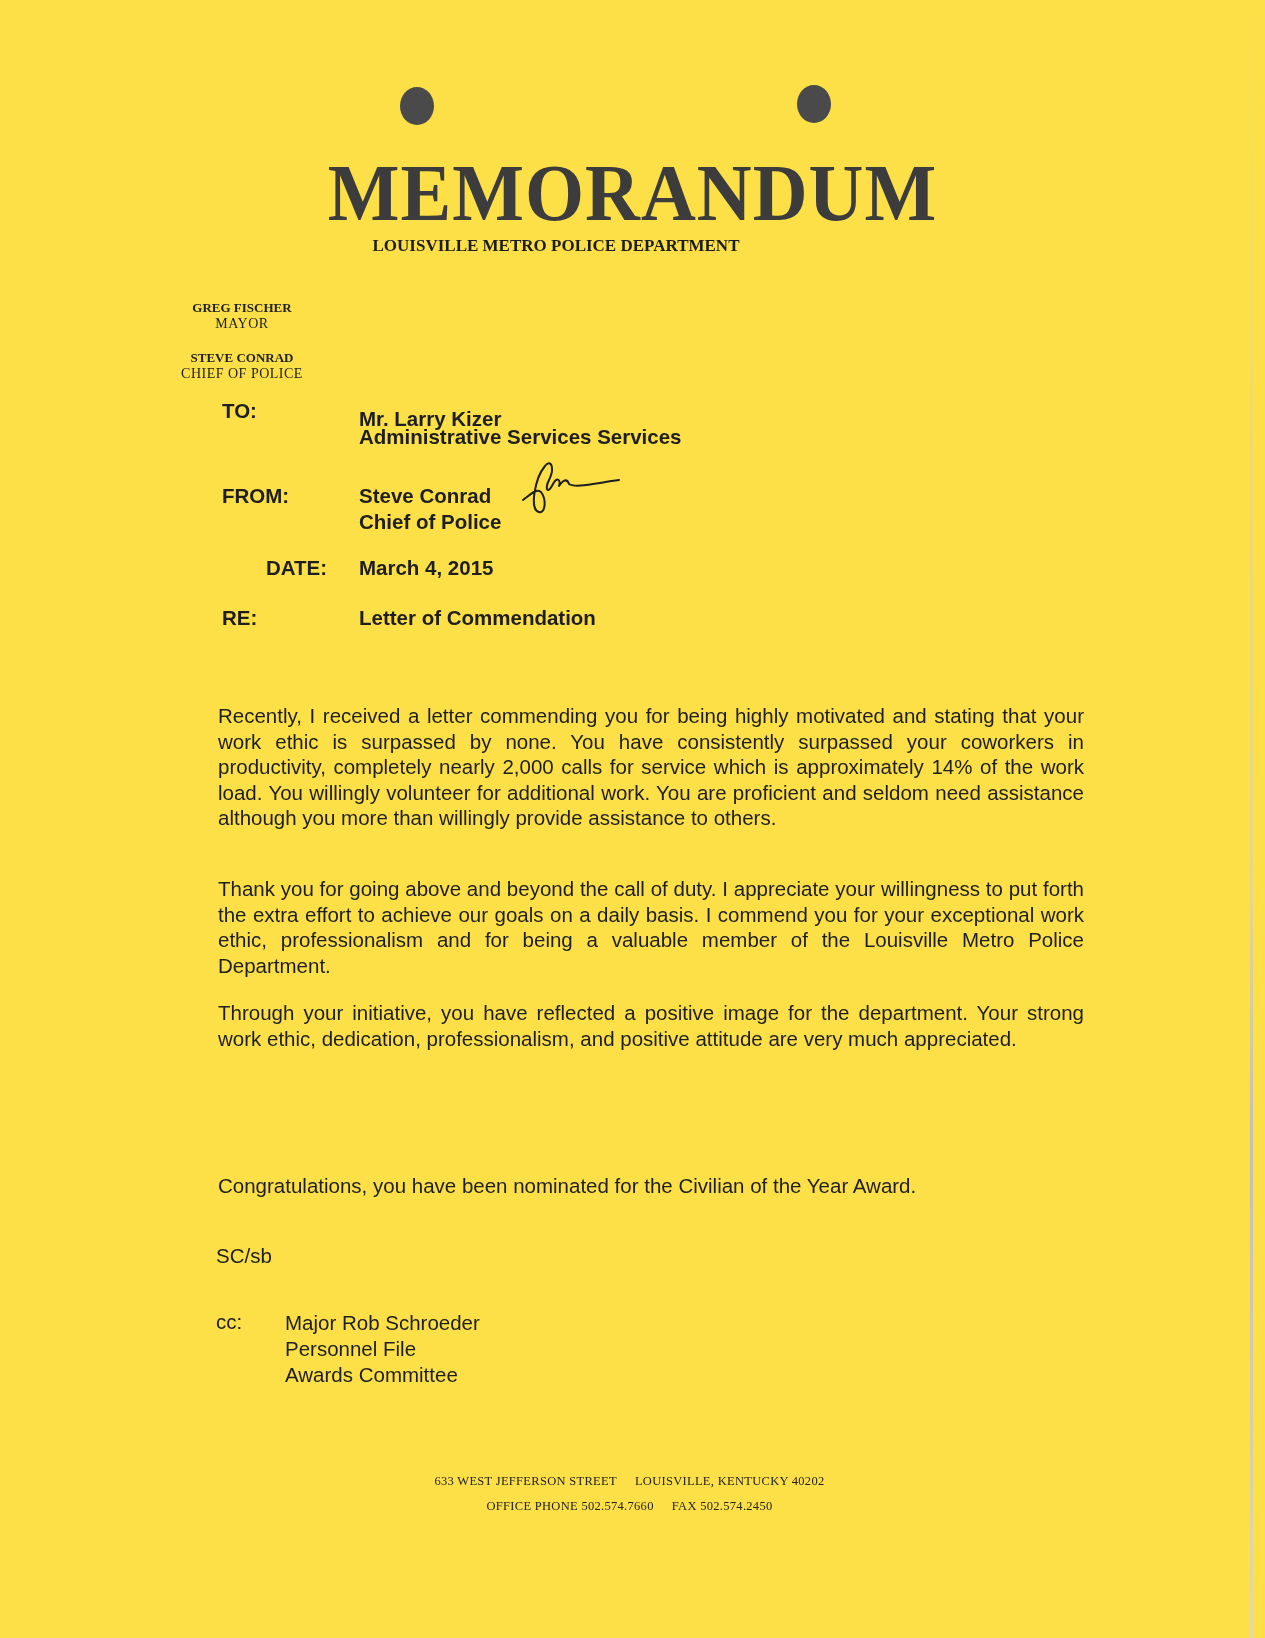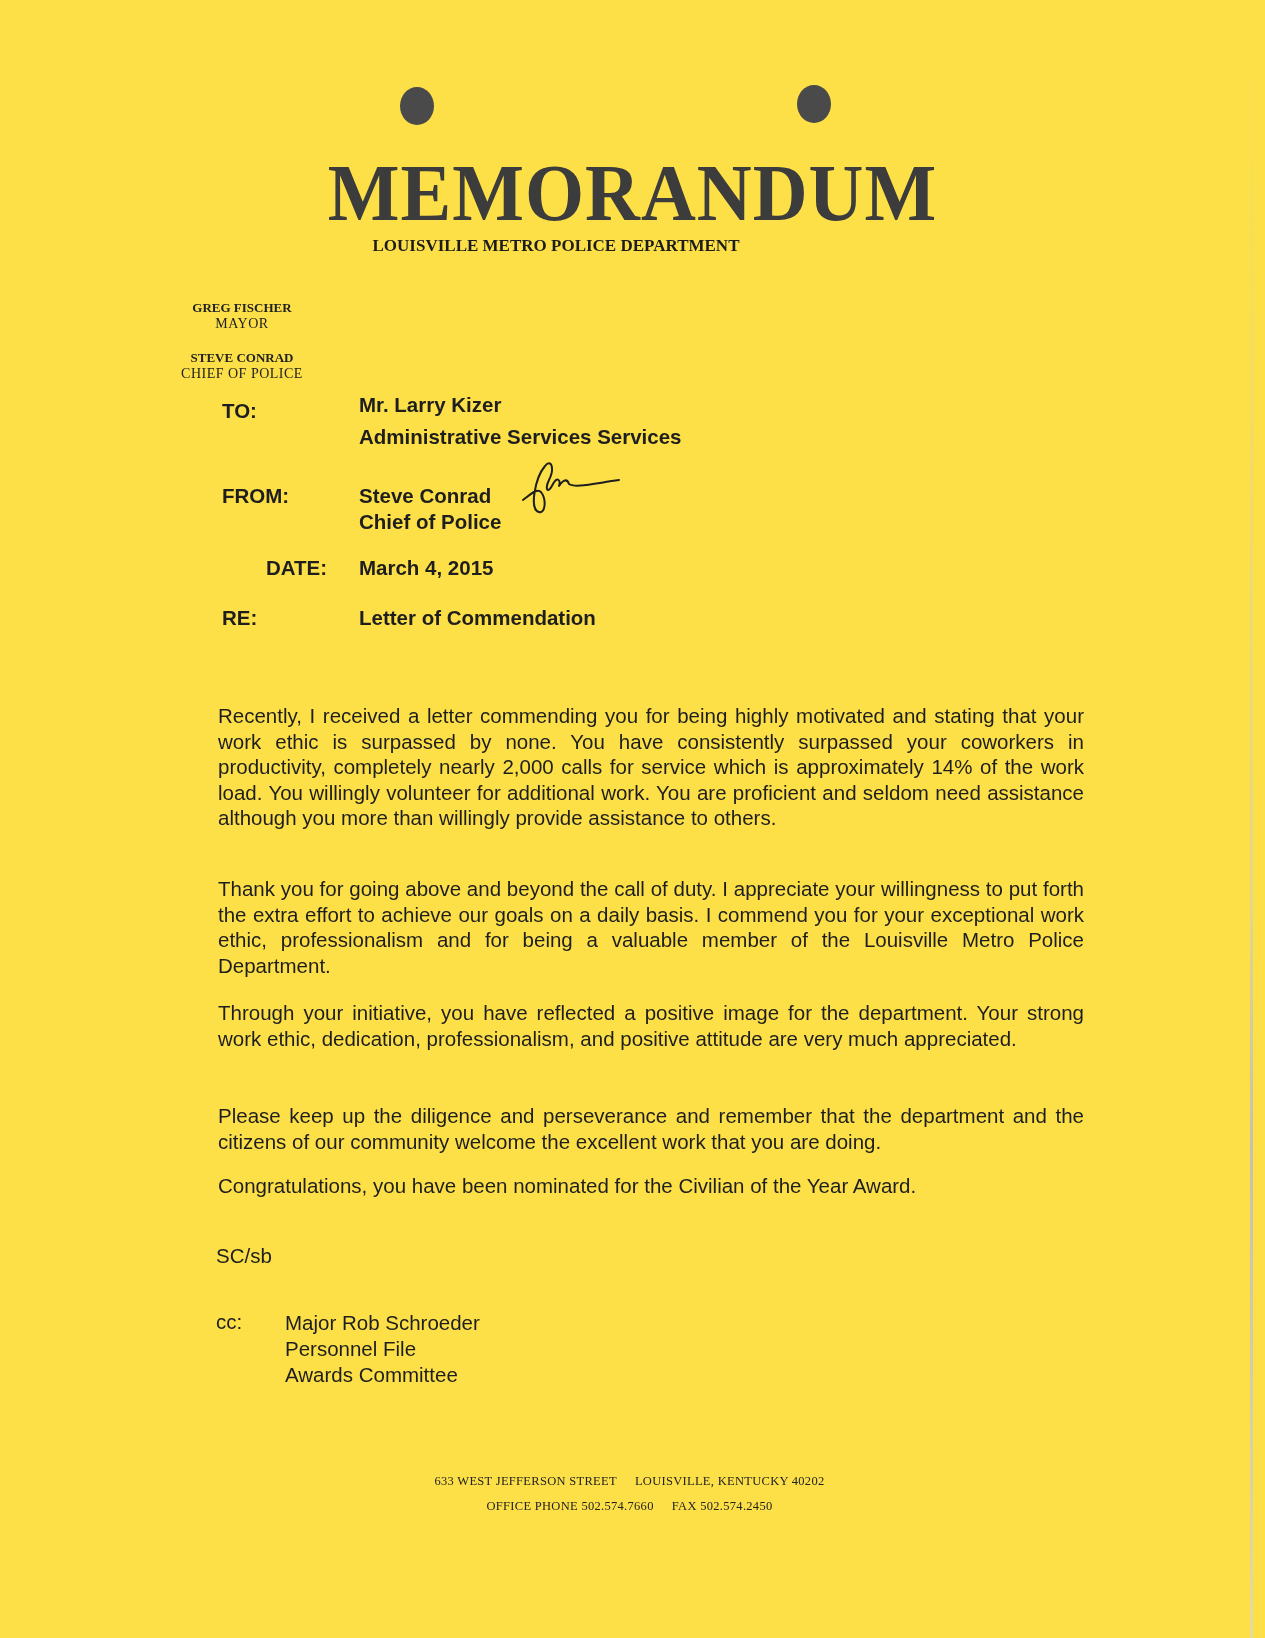--- a/index.html
+++ b/index.html
@@ -72,41 +72,40 @@
       <div class="name">GREG FISCHER</div>
       <div class="role">MAYOR</div>
     </div>
     <div class="block">
       <div class="name">STEVE CONRAD</div>
       <div class="role">CHIEF OF POLICE</div>
     </div>
   </div>
 
   <div class="hdr label" style="top:398px;">TO:</div>
-  <div class="hdr value" style="top:392px;">Mr. Larry Kizer</div>
+  <div class="hdr value" style="top:406px;">Mr. Larry Kizer</div>
   <div class="hdr value" style="top:424px;">Administrative Services Services</div>
 
   <div class="hdr label" style="top:483px;">FROM:</div>
   <div class="hdr value" style="top:483px;">Steve Conrad</div>
   <div class="hdr value" style="top:509px;">Chief of Police</div>
 
   <svg class="signature" viewBox="0 0 130 70">
     <path d="M 8 42 C 16 36, 22 30, 26 34 C 32 42, 30 56, 24 54 C 14 52, 20 20, 30 8 C 36 0, 40 10, 34 22 C 30 30, 32 38, 38 26 C 42 18, 46 22, 44 28 C 48 22, 52 20, 54 26 C 60 30, 76 26, 104 22" fill="none" stroke="#1e1e1e" stroke-width="2" stroke-linecap="round" stroke-linejoin="round"></path>
   </svg>
 
   <div class="hdr label" style="top:555px;margin-left:44px;">DATE:</div>
   <div class="hdr value" style="top:555px;">March 4, 2015</div>
 
   <div class="hdr label" style="top:605px;">RE:</div>
   <div class="hdr value" style="top:605px;">Letter of Commendation</div>
 
   <p class="body-text p1">Recently, I received a letter commending you for being highly motivated and stating that your work ethic is surpassed by none.  You have consistently surpassed your coworkers in productivity, completely nearly 2,000 calls for service which is approximately 14% of the work load.  You willingly volunteer for additional work.  You are proficient and seldom need assistance although you more than willingly provide assistance to others.</p>
   <p class="body-text p2">Thank you for going above and beyond the call of duty.  I appreciate your willingness to put forth the extra effort to achieve our goals on a daily basis.  I commend you for your exceptional work ethic, professionalism and for being a valuable member of the Louisville Metro Police Department.</p>
   <p class="body-text p3">Through your initiative, you have reflected a positive image for the department.  Your strong work ethic, dedication, professionalism, and positive attitude are very much appreciated.</p>
-  <p class="body-text p4">Please keep up the diligence and perseverance and remember that the department and the citizens of our community welcome the excellent work that you are doing.</p>
   <p class="body-text p5">Congratulations, you have been nominated for the Civilian of the Year Award.</p>
 
   <div class="initials">SC/sb</div>
 
   <div class="cc-label">cc:</div>
   <ul class="cc-list">
     <li>Major Rob Schroeder</li>
     <li>Personnel File</li>
     <li>Awards Committee</li>
   </ul>

